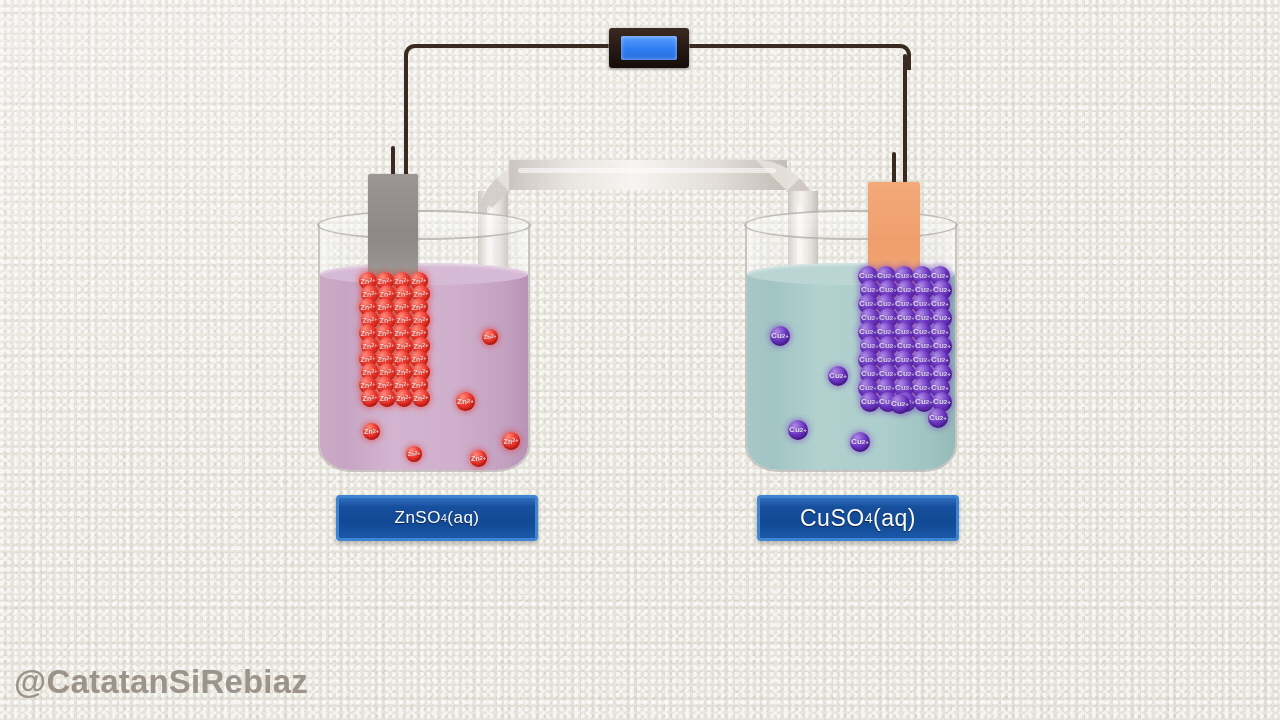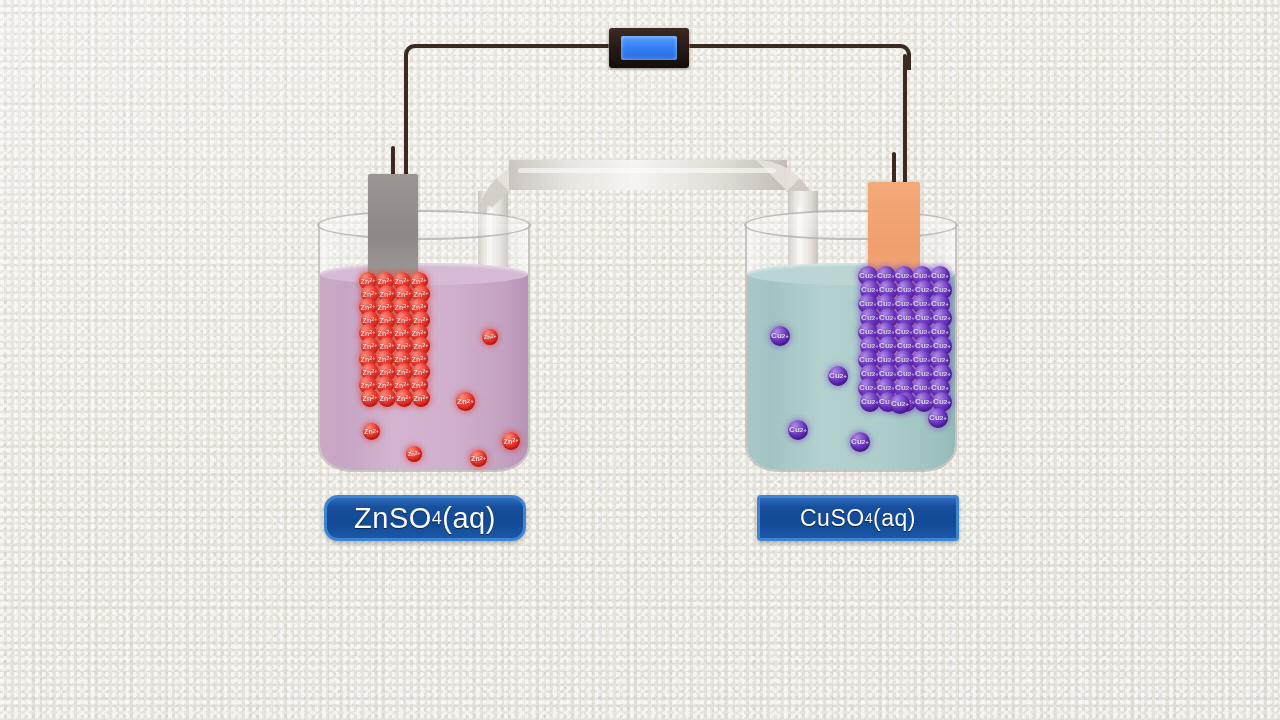--- a/index.html
+++ b/index.html
@@ -298,21 +298,21 @@
 
   <div class="abs" id="free-ions-left" style="left:330px;top:280px;width:196px;height:190px;">
       <div class="ion ion-zn" style="width:18px;height:18px;font-size:7px;position:absolute;left:172px;top:152px;">Zn<sup>2+</sup></div>
       <div class="ion ion-zn" style="width:19px;height:19px;font-size:8px;position:absolute;left:126px;top:112px;">Zn<sup>2+</sup></div>
       <div class="ion ion-zn" style="width:16px;height:16px;font-size:6px;position:absolute;left:152px;top:49px;">Zn<sup>2+</sup></div>
       <div class="ion ion-zn" style="width:17px;height:17px;font-size:7px;position:absolute;left:33px;top:143px;">Zn<sup>2+</sup></div>
       <div class="ion ion-zn" style="width:16px;height:16px;font-size:6px;position:absolute;left:76px;top:166px;">Zn<sup>2+</sup></div>
       <div class="ion ion-zn" style="width:17px;height:17px;font-size:7px;position:absolute;left:140px;top:170px;">Zn<sup>2+</sup></div>
     </div>
 
-  <div class="plaque" id="znso4-plaque" style="left:324px;top:495px;width:196px;height:40px;font-size:29px;border-radius:14px;">
+  <div class="plaque" id="znso4-plaque" style="left:336px;top:495px;width:196px;height:40px;font-size:17px;">
     <span>ZnSO</span>
       <sub>4</sub>
       <span> (aq)</span>
   </div>
 
   <div class="beaker" id="beaker-right" style="left:745px;top:208px;width:212px;height:264px;">
     <div class="glass"></div>
     <div class="liquid" id="liquid-right" style="height:196px;">
       <div class="body"></div>
       <div class="surface"></div>
@@ -386,14 +386,15 @@
       <div class="ion ion-cu" style="width:20px;height:20px;font-size:8px;position:absolute;left:138px;top:134px;">Cu<sup>2+</sup></div>
       <div class="ion ion-cu" style="width:20px;height:20px;font-size:8px;position:absolute;left:176px;top:148px;">Cu<sup>2+</sup></div>
     </div>
 
   <div class="plaque" id="cuso4-plaque" style="left:757px;top:495px;width:196px;height:40px;font-size:23px;">
     <span>CuSO</span>
       <sub>4</sub>
       <span> (aq)</span>
   </div>
 
+  <div id="watermark">@CatatanSiRebiaz</div>
 
 </div>
 
 </body></html>

